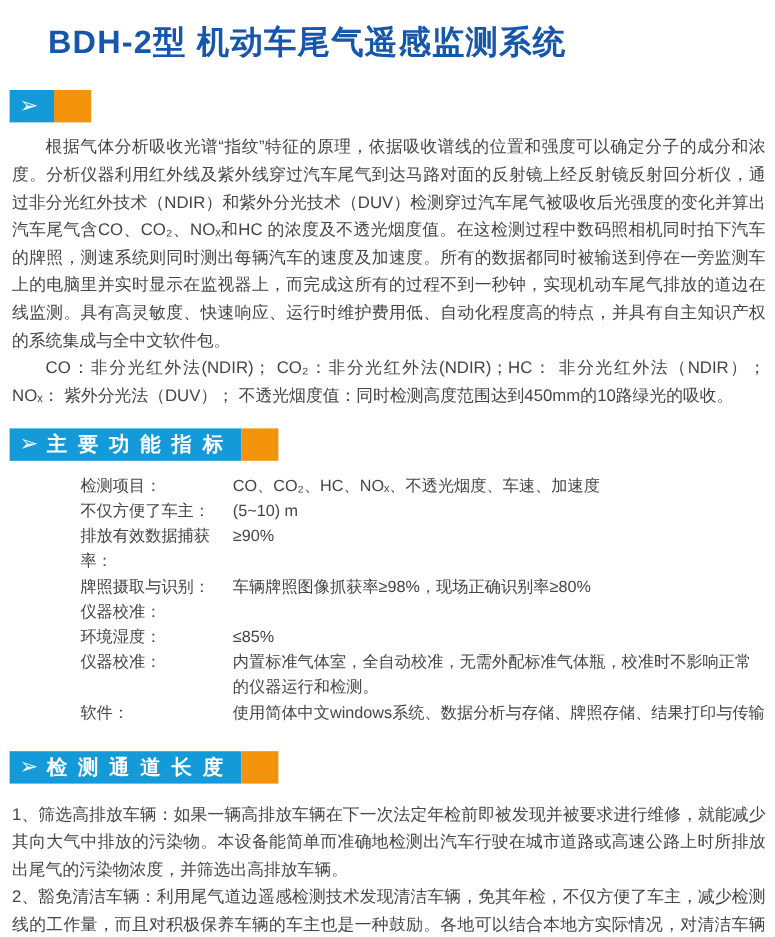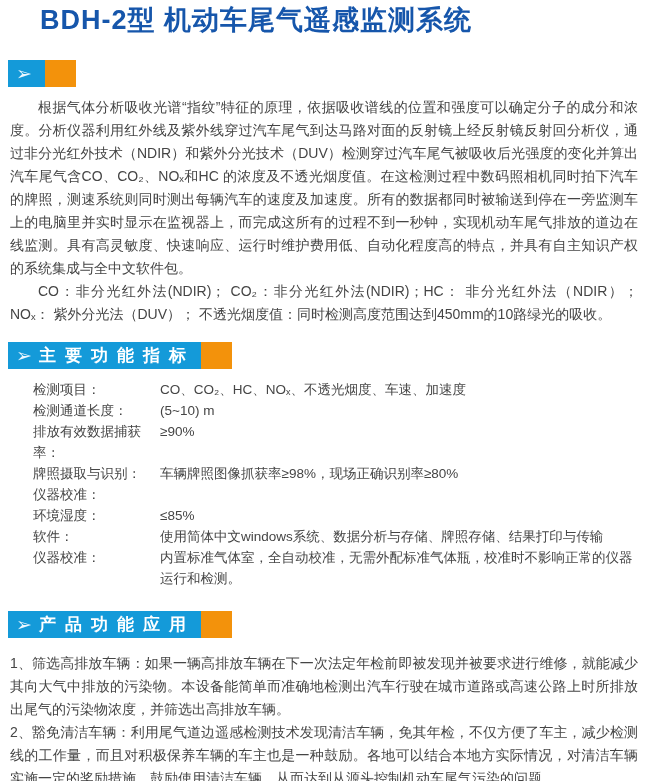--- a/index.html
+++ b/index.html
@@ -14,21 +14,21 @@
     font-family: "Liberation Sans", "DejaVu Sans", sans-serif;
     color: #454545;
   }
   .page {
     position: relative;
     width: 646px;
     height: 781px;
     background: #ffffff;
   }
   .page-title {
-    margin: 3px 0 0 40px;
+    margin: 18px 0 0 40px;
     font-size: 27px;
     font-weight: bold;
     color: #1656AB;
     letter-spacing: 1px;
     line-height: 34px;
   }
   .banner {
     display: flex;
     margin-left: 8px;
     height: 27px;
@@ -61,21 +61,21 @@
   .banner-3 { margin-top: 22px; }
   .para {
     margin: 0 8px 0 10px;
     font-size: 14px;
     line-height: 23px;
     text-align: justify;
     color: #454545;
   }
   .para.indent { text-indent: 2em; }
   .intro-block { margin-top: 9px; }
-  .spec-table { margin-top: 10px; }
+  .spec-table { margin-top: 10px; padding-left: 34px; }
   .spec-row {
     display: flex;
     padding-left: 33px;
     padding-right: 8px;
     font-size: 13.5px;
     line-height: 21px;
     color: #454545;
   }
   .spec-label {
     width: 127px;
@@ -110,52 +110,52 @@
     </div>
     <div class="banner-orange"></div>
   </div>
 
   <div class="spec-table">
     <div class="spec-row">
       <span class="spec-label">检测项目：</span>
       <span class="spec-value">CO、CO₂、HC、NOₓ、不透光烟度、车速、加速度</span>
     </div>
     <div class="spec-row">
-      <span class="spec-label">检测通道长度：</span>
+      <span class="spec-label">不仅方便了车主：</span>
       <span class="spec-value">(5~10) m</span>
     </div>
     <div class="spec-row">
       <span class="spec-label">排放有效数据捕获率：</span>
       <span class="spec-value">≥90%</span>
     </div>
     <div class="spec-row">
       <span class="spec-label">牌照摄取与识别：</span>
       <span class="spec-value">车辆牌照图像抓获率≥98%，现场正确识别率≥80%</span>
     </div>
     <div class="spec-row">
       <span class="spec-label">仪器校准：</span>
     </div>
     <div class="spec-row">
       <span class="spec-label">环境湿度：</span>
       <span class="spec-value">≤85%</span>
     </div>
     <div class="spec-row">
+      <span class="spec-label">仪器校准：</span>
+      <span class="spec-value">内置标准气体室，全自动校准，无需外配标准气体瓶，校准时不影响正常的仪器运行和检测。</span>
+    </div>
+    <div class="spec-row">
       <span class="spec-label">软件：</span>
       <span class="spec-value">使用简体中文windows系统、数据分析与存储、牌照存储、结果打印与传输</span>
-    </div>
-    <div class="spec-row">
-      <span class="spec-label">仪器校准：</span>
-      <span class="spec-value">内置标准气体室，全自动校准，无需外配标准气体瓶，校准时不影响正常的仪器运行和检测。</span>
     </div>
   </div>
 
   <div class="banner banner-3">
     <div class="banner-blue">
       <span class="banner-arrow">➢</span>
-      <span class="banner-text">产品功能应用</span>
+      <span class="banner-text">检测通道长度</span>
     </div>
     <div class="banner-orange"></div>
   </div>
 
   <div class="items-block">
     <p class="para">1、筛选高排放车辆：如果一辆高排放车辆在下一次法定年检前即被发现并被要求进行维修，就能减少其向大气中排放的污染物。本设备能简单而准确地检测出汽车行驶在城市道路或高速公路上时所排放出尾气的污染物浓度，并筛选出高排放车辆。</p>
     <p class="para">2、豁免清洁车辆：利用尾气道边遥感检测技术发现清洁车辆，免其年检，不仅方便了车主，减少检测线的工作量，而且对积极保养车辆的车主也是一种鼓励。各地可以结合本地方实际情况，对清洁车辆实施一定的奖励措施，鼓励使用清洁车辆，从而达到从源头控制机动车尾气污染的问题。</p>
 
   </div>
 

